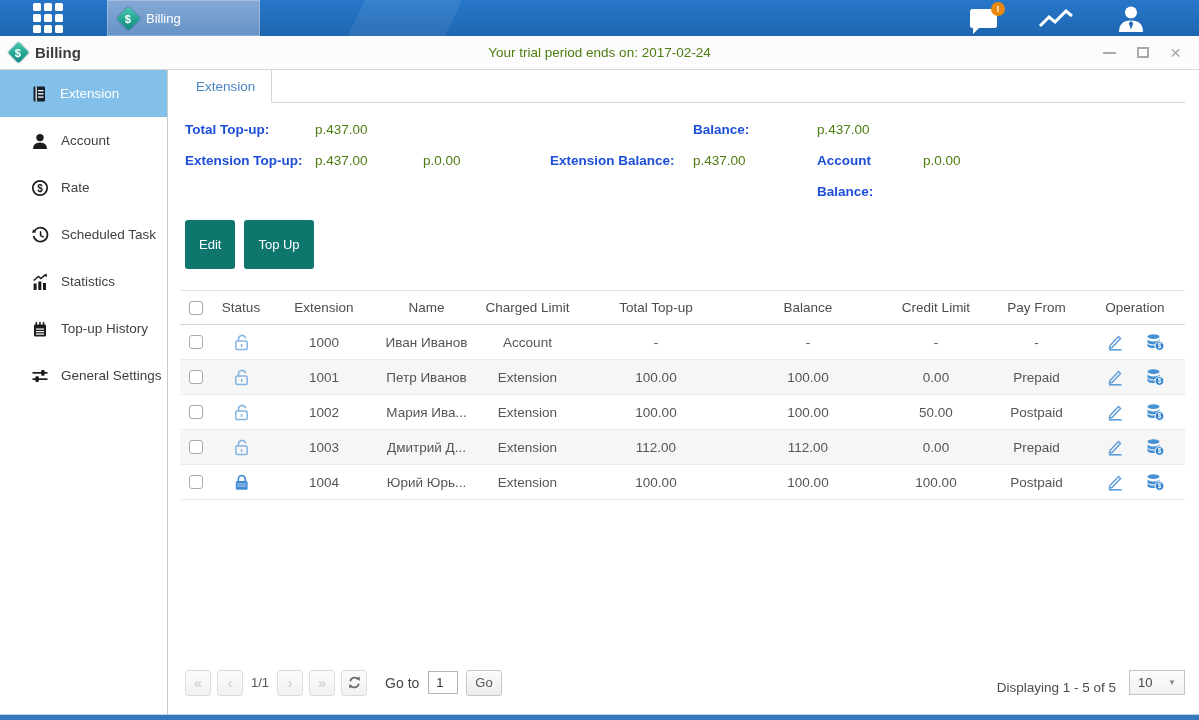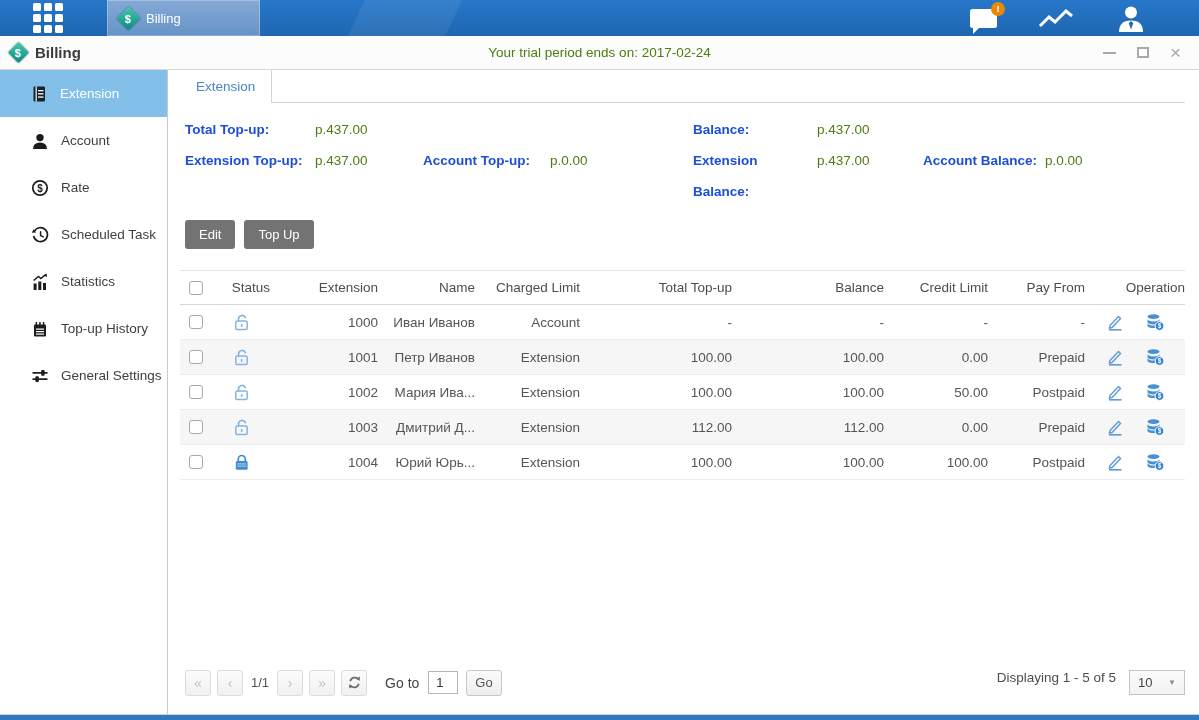--- a/index.html
+++ b/index.html
@@ -60,50 +60,50 @@
     background:#fff; color:#4A86C5; font-size:13.5px; cursor:pointer; }
   .tabstrip .rest { flex:1; border-bottom:1px solid #D5D5D5; }
 
   .summary { display:grid; flex:none;
     grid-template-columns:130px 108px 127px 143px 124px 106px 122px 1fr;
     padding:11px 0 0 5px; line-height:31px; font-size:13.5px; }
   .summary .lb { font-weight:bold; color:#1d4ed8; }
   .summary .vl { color:#4d7c0f; }
 
   .btn-row { display:flex; gap:9px; margin:13px 0 0 5px; flex:none; }
-  .btn { background:#737373; color:#fff; font-size:13px; border:none; border-radius:3px;
-    padding:7px 14px; cursor:pointer; }
+  .btn { background:#0f766e; color:#fff; font-size:13px; border:none; border-radius:3px;
+    padding:17px 14px; cursor:pointer; }
 
   .grid { margin-top:21px; flex:none; }
   .t-head, .t-row { display:flex; align-items:center; height:35px; }
   .t-head { border-top:1px solid #E2E2E2; border-bottom:1px solid #D6D6D6;
     color:#4D4D4D; font-size:13.5px; }
   .t-row { font-size:13.5px; color:#555; border-bottom:1px solid #ECECEC; }
   .t-row.alt { background:#F6F6F6; }
   .c0{width:32px;display:flex;justify-content:center;} .c1{width:58px;} .c2{width:108px;}
   .c3{width:97px;} .c4{width:105px;} .c5{width:152px;} .c6{width:152px;}
   .c7{width:104px;} .c8{width:97px;} .c9{width:100px;}
-  .cell { text-align:right; }
+  .cell { text-align:center; }
   .cb { width:14px; height:14px; border:1px solid #A8A8A8; border-radius:3px; background:#fff; cursor:pointer; }
   .lockwrap { display:flex; justify-content:center; cursor:pointer; }
   .ops { display:flex; justify-content:center; align-items:center; gap:22px; }
   .ops svg { cursor:pointer; }
 
   .pager-row { margin-top:auto; flex:none; display:flex; align-items:center;
     padding:0 0 13px 5px; height:50px; }
   .pg-btn { width:26px; height:26px; background:linear-gradient(180deg,#FBFBFB,#F1F1F1);
     border:1px solid #DCDCDC; border-radius:3px; display:flex; align-items:center;
     justify-content:center; color:#C2C2C2; font-size:14px; cursor:pointer; margin-right:6px; }
   .pg-ind { color:#555; font-size:13px; margin:0 8px 0 2px; }
   .goto-lb { color:#444; font-size:14px; margin:0 9px 0 12px; }
   .goto-in { width:30px; height:23px; border:1px solid #B5B5B5; font-size:13px;
     padding-left:7px; color:#333; font-family:"Liberation Sans",sans-serif; }
   .go-btn { height:26px; padding:0 8px; margin-left:8px; background:linear-gradient(180deg,#FBFBFB,#EDEDED);
     border:1px solid #C8C8C8; border-radius:3px; color:#555; font-size:13px; cursor:pointer; }
-  .pg-right { margin-left:auto; display:flex; align-items:flex-start; gap:13px; }
+  .pg-right { margin-left:auto; display:flex; align-items:flex-end; gap:13px; }
   .displaying { color:#4D4D4D; font-size:13.5px; }
   .pagesize { width:56px; height:25px; border:1px solid #C4C4C4;
     background:linear-gradient(180deg,#FCFCFC,#F2F2F2); display:flex; align-items:center;
     padding:0 8px; font-size:13px; color:#444; cursor:pointer; }
   .pagesize .arr { margin-left:auto; font-size:8px; color:#8A8A8A; }
 
   .bottom-strip { height:6px; background:#3579BD; border-top:1px solid #BDD4E7; }
 </style>
 </head>
 <body>
@@ -248,21 +248,20 @@
       <span class="lb">Total Top-up:</span>
       <span class="vl">p.437.00</span>
       <span></span>
         <span></span>
       <span class="lb">Balance:</span>
       <span class="vl">p.437.00</span>
       <span></span>
         <span></span>
       <span class="lb">Extension Top-up:</span>
       <span class="vl">p.437.00</span>
-      <span class="lb">Account Top-up:</span>
       <span class="vl">p.0.00</span>
       <span class="lb">Extension Balance:</span>
       <span class="vl">p.437.00</span>
       <span class="lb">Account Balance:</span>
       <span class="vl">p.0.00</span>
     </div>
 
     <div class="btn-row">
       <button class="btn">Edit</button>
       <button class="btn">Top Up</button>

